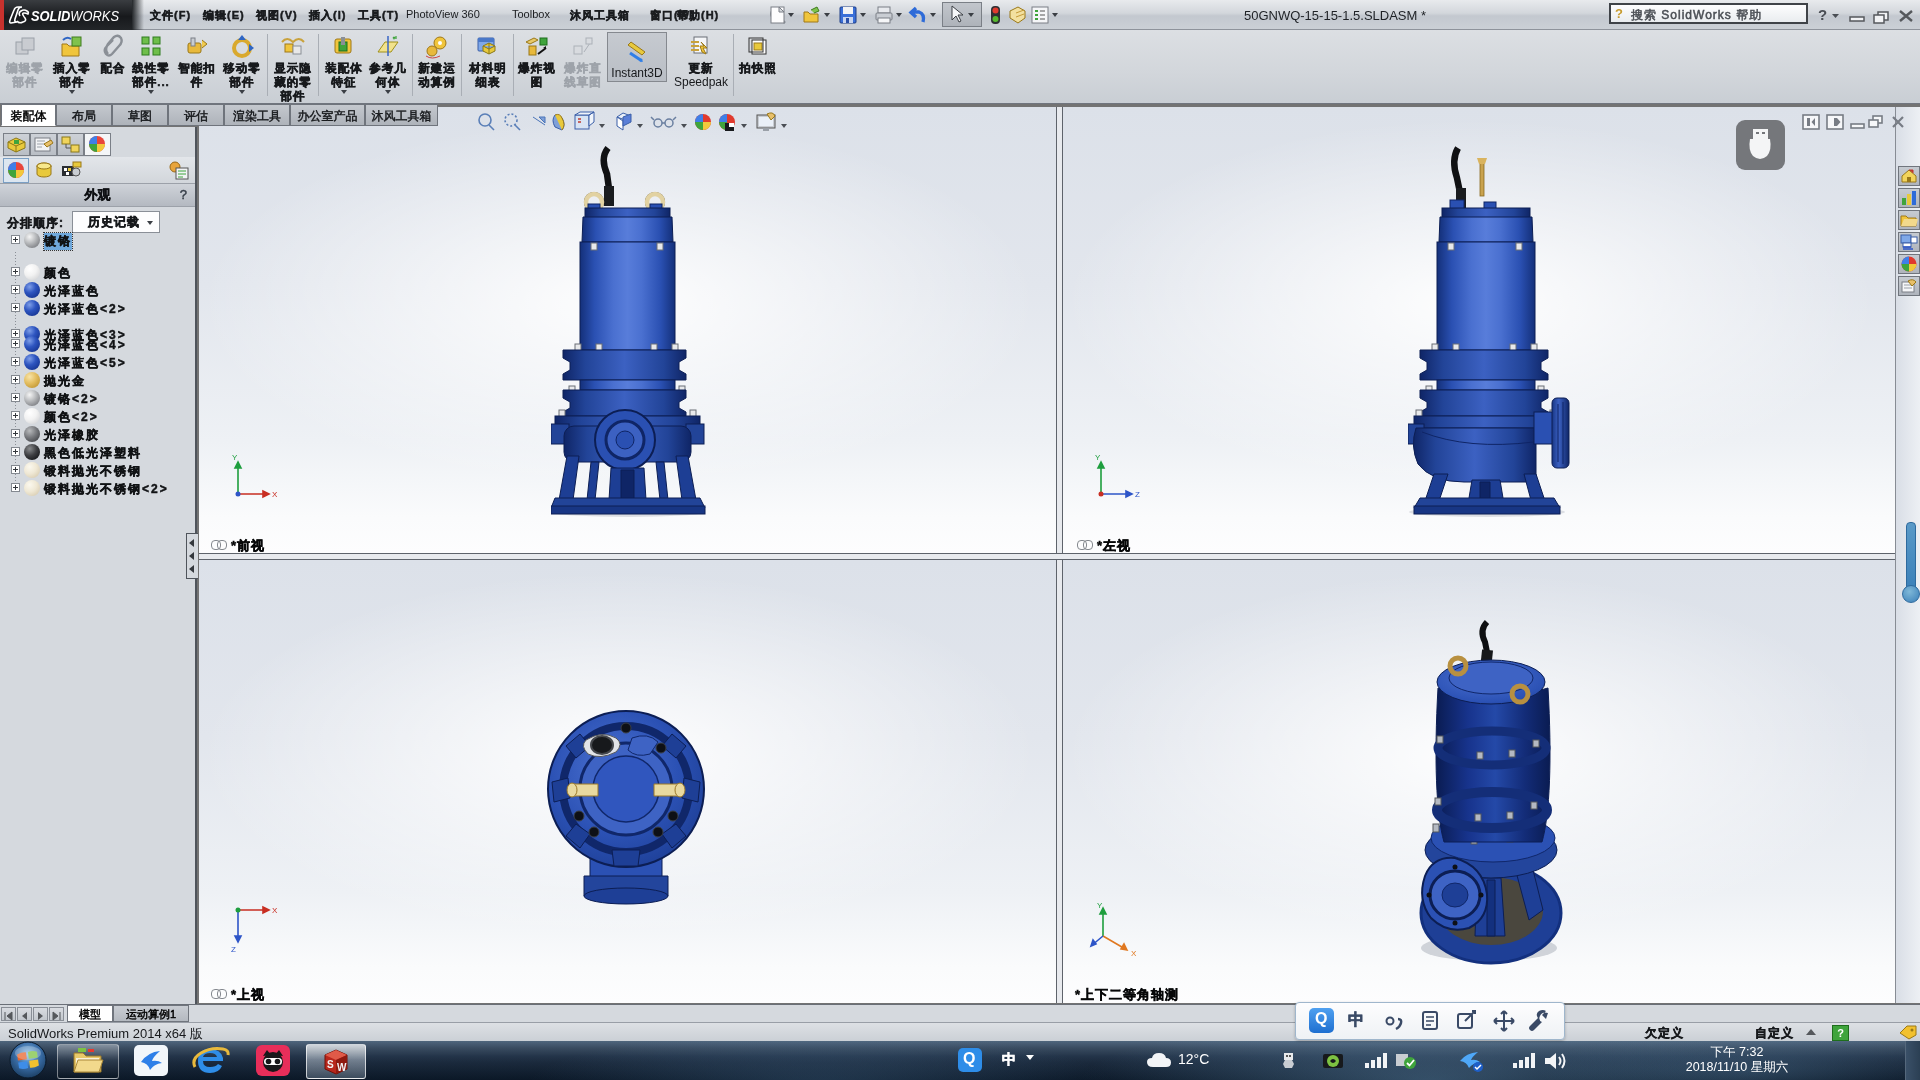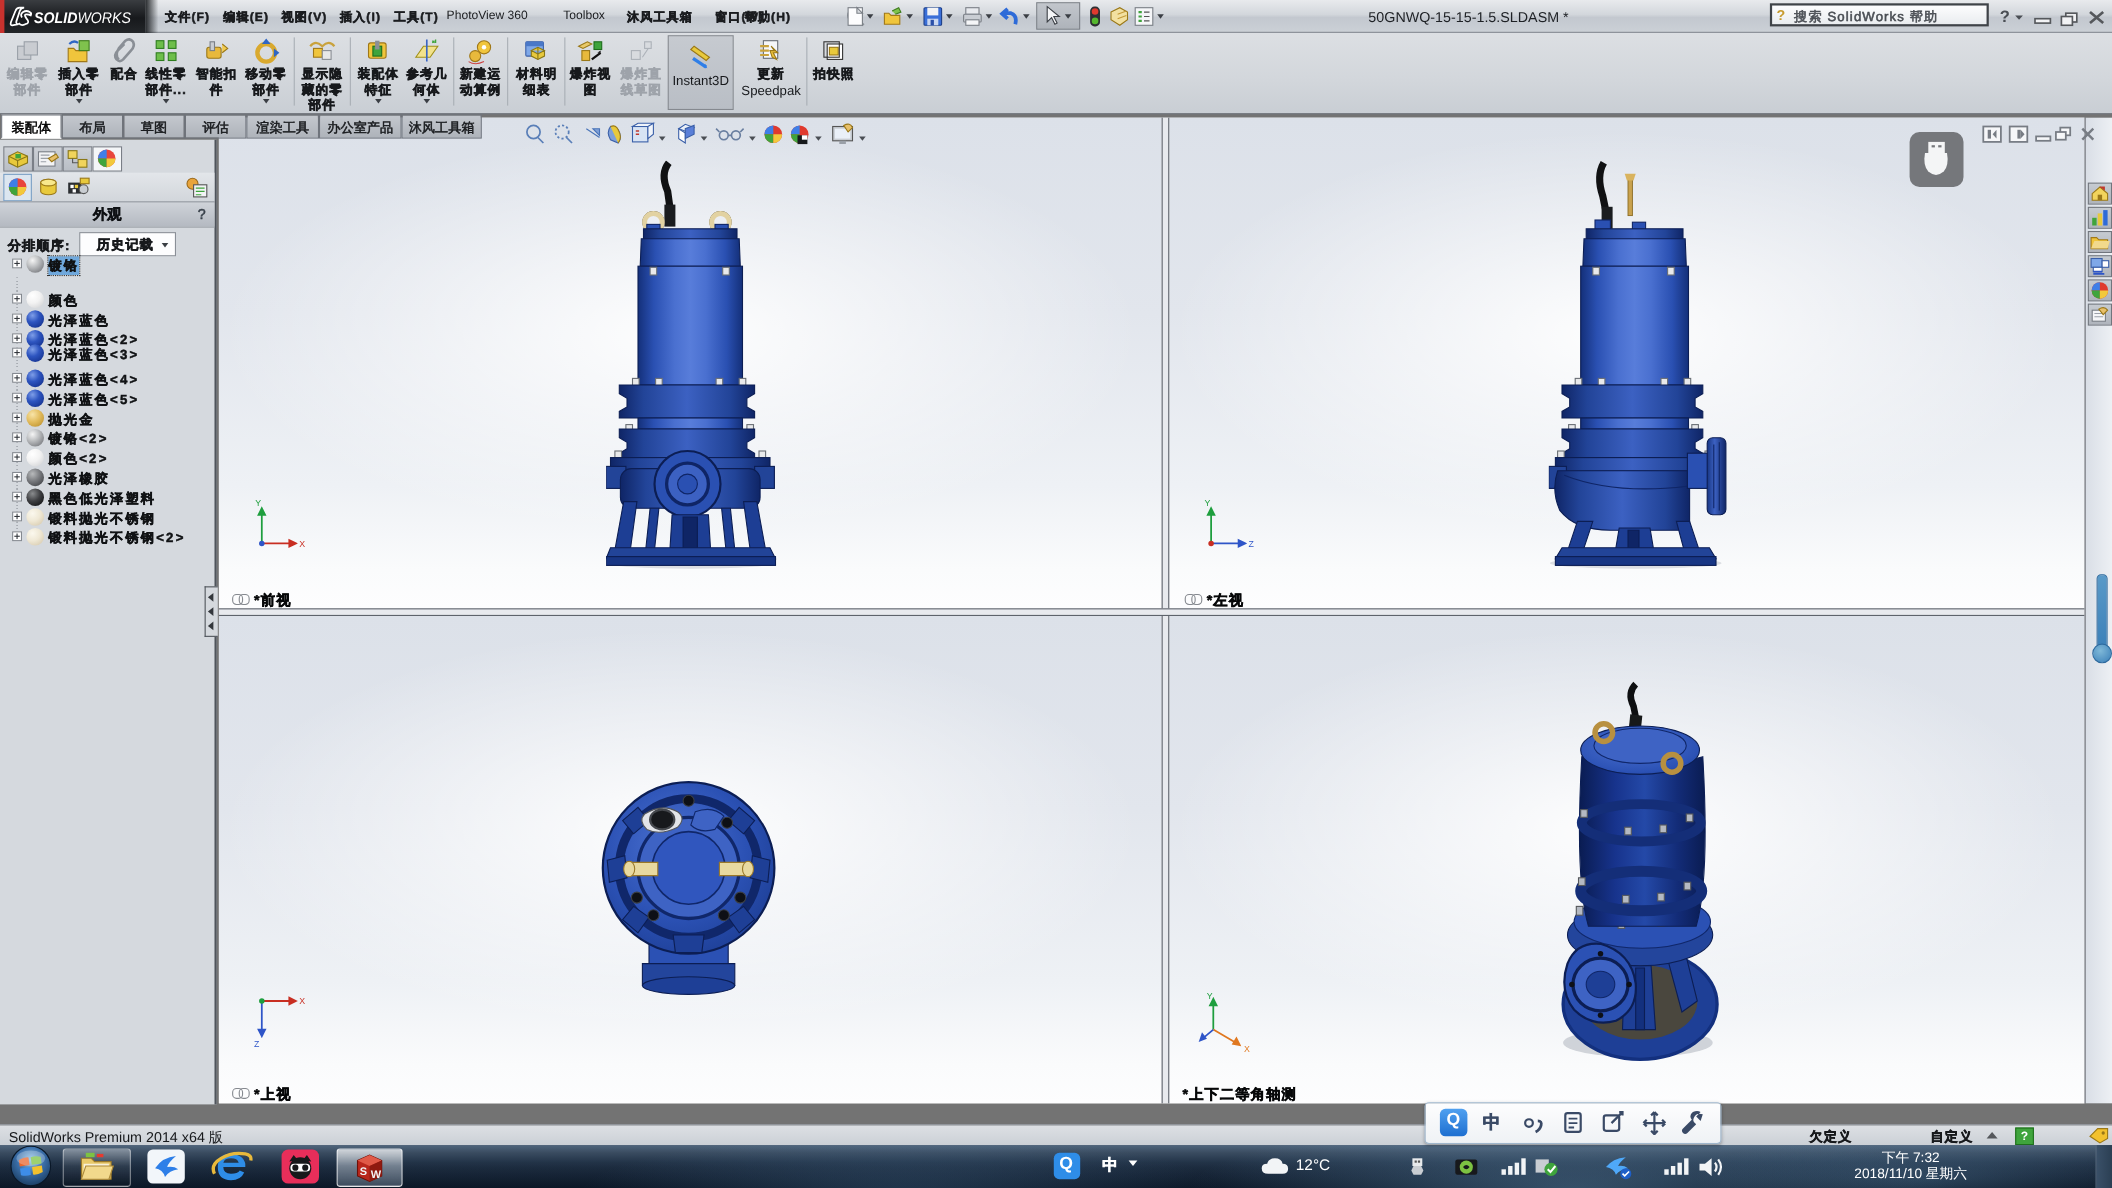--- a/index.html
+++ b/index.html
@@ -284,21 +284,21 @@
     </div><span class="cjk">爆炸视<br>图</span></div>
     <div class="rbtn dis" style="left:560px;width:46px"><div class="ic">
       <svg width="26" height="26">
             <g stroke="#ACB1B8" fill="#D8DBDF">
               <rect x="4" y="12" width="8" height="8"></rect>
               <path d="M14 18 L22 6"></path>
               <rect x="16" y="4" width="6" height="6"></rect>
             </g>
           </svg>
     </div><span class="cjk">爆炸直<br>线草图</span></div>
-    <div class="rbtn" style="left:607px;width:60px;height:68px;background:linear-gradient(180deg,#C6CAD0,#B9BEC5);border:1px solid #85898F;box-sizing:border-box"><div class="ic" style="margin-top:6px">
+    <div class="rbtn" style="left:607px;width:60px;height:50px;background:linear-gradient(180deg,#C6CAD0,#B9BEC5);border:1px solid #85898F;box-sizing:border-box"><div class="ic" style="margin-top:6px">
       <svg width="26" height="26">
             <path d="M4 6 L18 16 L21 13 L7 3 Z" fill="#E8C93C" stroke="#9A7818"></path>
             <path d="M6 14 L18 22" stroke="#2F7FE8" stroke-width="3"></path>
             <path d="M19 23 l-4 -1 l2 -3 Z" fill="#2F7FE8"></path>
           </svg>
     </div><span style="font-size:12px">Instant3D</span></div>
     <div class="rbtn" style="left:670px;width:62px"><div class="ic">
       <svg width="26" height="26">
             <rect x="6" y="3" width="13" height="16" fill="#F5F6F8" stroke="#6A6F76"></rect>
             <path d="M3 8 l8 0 M3 12 l8 0 M3 16 l8 0" stroke="#C9A23C" stroke-width="2"></path>
@@ -777,21 +777,21 @@
     <div class="titem" style="top:154px">
         <span class="plus"></span>
         <span class="ball" style="background:radial-gradient(circle at 35% 30%,#7E9EE8 0%,#2E55C0 40%,#1A3A9A 75%,#122B78 100%)"></span>
         <span class="lbl" style="">光泽蓝色</span>
       </div>
     <div class="titem" style="top:172px">
         <span class="plus"></span>
         <span class="ball" style="background:radial-gradient(circle at 35% 30%,#7E9EE8 0%,#2E55C0 40%,#1A3A9A 75%,#122B78 100%)"></span>
         <span class="lbl" style="">光泽蓝色&lt;2&gt;</span>
       </div>
-    <div class="titem" style="top:185px">
+    <div class="titem" style="top:198px">
         <span class="plus"></span>
         <span class="ball" style="background:radial-gradient(circle at 35% 30%,#7E9EE8 0%,#2E55C0 40%,#1A3A9A 75%,#122B78 100%)"></span>
         <span class="lbl" style="">光泽蓝色&lt;3&gt;</span>
       </div>
     <div class="titem" style="top:208px">
         <span class="plus"></span>
         <span class="ball" style="background:radial-gradient(circle at 35% 30%,#7E9EE8 0%,#2E55C0 40%,#1A3A9A 75%,#122B78 100%)"></span>
         <span class="lbl" style="">光泽蓝色&lt;4&gt;</span>
       </div>
     <div class="titem" style="top:226px">
@@ -834,20 +834,36 @@
         <span class="ball" style="background:radial-gradient(circle at 35% 30%,#FBF8EE 0%,#EFE8D5 45%,#D9CDB2 85%,#C4B694 100%)"></span>
         <span class="lbl" style="">锻料抛光不锈钢&lt;2&gt;</span>
       </div>
       <div style="position:absolute;left:186px;top:406px;width:11px;height:44px;background:#D5D9DE;border:1px solid #4F545B;border-right:none">
       <div style="position:absolute;left:2px;top:5px;width:0;height:0;border-top:4px solid transparent;border-bottom:4px solid transparent;border-right:5px solid #33373C"></div>
       <div style="position:absolute;left:2px;top:18px;width:0;height:0;border-top:4px solid transparent;border-bottom:4px solid transparent;border-right:5px solid #33373C"></div>
       <div style="position:absolute;left:2px;top:31px;width:0;height:0;border-top:4px solid transparent;border-bottom:4px solid transparent;border-right:5px solid #33373C"></div>
     </div>
   </div>
 
+  <div id="modeltabs" class="abs">
+    <div class="navb" style="left:1px"><svg width="13" height="12">
+          <path d="M3 2 l0 8 M10 2 L5 6 L10 10 Z" stroke="#55585C" fill="#55585C"></path>
+        </svg></div>
+    <div class="navb" style="left:17px"><svg width="13" height="12">
+          <path d="M9 2 L4 6 L9 10 Z" fill="#55585C"></path>
+        </svg></div>
+    <div class="navb" style="left:33px"><svg width="13" height="12">
+          <path d="M4 2 L9 6 L4 10 Z" fill="#55585C"></path>
+        </svg></div>
+    <div class="navb" style="left:49px"><svg width="13" height="12">
+          <path d="M10 2 l0 8 M3 2 L8 6 L3 10 Z" stroke="#55585C" fill="#55585C"></path>
+        </svg></div>
+    <div class="mtab act" style="left:67px;width:46px">模型</div>
+    <div class="mtab" style="left:113px;width:76px">运动算例1</div>
+  </div>
   <div id="statusbar" class="abs">
     <span style="position:absolute;left:8px;top:2px">SolidWorks Premium 2014 x64 版</span>
     <span class="cjk" style="position:absolute;left:1645px;top:2px;font-size:12px">欠定义</span>
     <span class="cjk" style="position:absolute;left:1755px;top:2px;font-size:12px">自定义</span>
     <span style="position:absolute;left:1806px;top:6px;width:0;height:0;border-left:5px solid transparent;border-right:5px solid transparent;border-bottom:6px solid #55585C"></span>
     <span style="position:absolute;left:1832px;top:2px;width:15px;height:14px;background:#3FA43C;border:1px solid #1E6E1C;color:#fff;font-size:11px;font-weight:bold;text-align:center;line-height:14px">?</span>
     <svg style="position:absolute;left:1898px;top:1px" width="20" height="17">
         <path d="M2 9 L9 2 L18 2 L18 11 L11 15 Z" fill="#F2C12E" stroke="#9A7818"></path>
         <circle cx="14" cy="6" r="1.5" fill="#9A7818"></circle>
       </svg>

